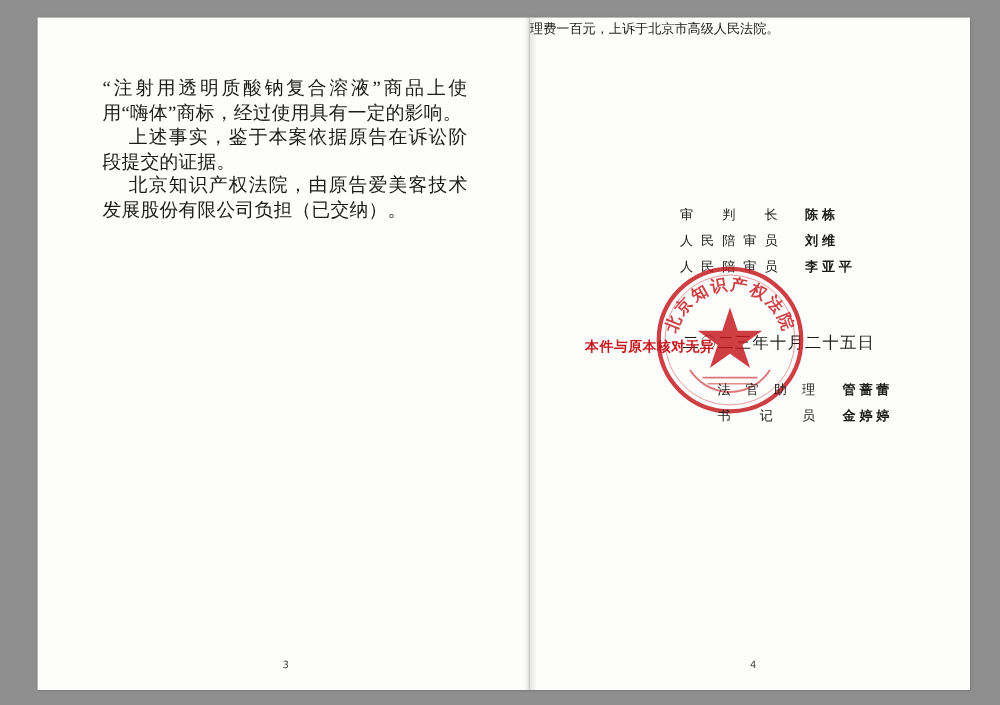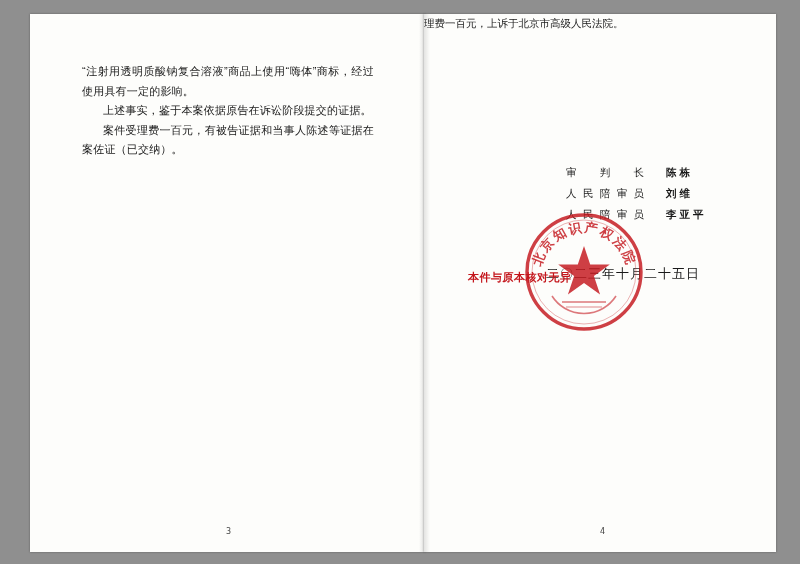--- a/index.html
+++ b/index.html
@@ -32,22 +32,22 @@
     width: 352px;
     height: 538px;
   }
   .page-inner {
     position: relative;
     width: 100%;
     height: 100%;
   }
   .body-text {
     position: absolute;
-    font-family: Liberation Sans, sans-serif;
-    font-size: 11px;
+    font-family: Liberation Serif, serif;
+    font-size: 15px;
     line-height: 19.6px;
     color: #1a1a1a;
     letter-spacing: 0.2px;
     text-align: justify;
   }
   #left-body {
     left: 52px;
     top: 48px;
     width: 292px;
   }
@@ -79,21 +79,20 @@
   }
   .sig-line {
     display: flex;
     justify-content: flex-start;
   }
   .sig-role {
     display: inline-block;
     width: 78px;
     text-align: justify;
     text-align-last: justify;
-    margin-left: 22px;
   }
   .sig-name {
     display: inline-block;
     margin-left: 22px;
     letter-spacing: 3px;
     font-weight: bold;
   }
   .date-line {
     position: absolute;
     left: 122px;
@@ -158,21 +157,21 @@
   }
 </style>
 </head>
 <body>
 
 <div class="scan" id="page-left">
   <div class="page-inner">
     <div class="body-text" id="left-body">
       <p class="para noindent">“注射用透明质酸钠复合溶液”商品上使用“嗨体”商标，经过使用具有一定的影响。</p>
       <p class="para">上述事实，鉴于本案依据原告在诉讼阶段提交的证据。</p>
-      <p class="para">案件受理费一百元，有被告证据和当事人陈述等证据在案佐证（已交纳）。</p>
+      <p class="para">北京知识产权法院，由原告爱美客技术发展股份有限公司负担（已交纳）。</p>
     </div>
     <div class="page-num" id="left-pagenum">3</div>
     <div class="edge-shadow-l"></div>
   </div>
 </div>
 
 <div class="scan" id="page-right">
   <div class="page-inner">
     <div class="edge-shadow-r"></div>
 
@@ -210,16 +209,26 @@
 
           <path d="M 30 86 A 38 38 0 0 0 94 86" fill="none" stroke="#c4161c" stroke-width="1.6" opacity="0.7"></path>
           <path d="M 40 92 L 84 92" stroke="#c4161c" stroke-width="1.4" opacity="0.7"></path>
           <path d="M 44 97 L 80 97" stroke="#c4161c" stroke-width="1.2" opacity="0.6"></path>
         </g>
       </svg>
     </div>
 
     <div class="red-note">本件与原本核对无异</div>
 
+    <div class="sig-block2">
+      <div class="sig-line">
+        <span class="sig-role">法官助理</span>
+        <span class="sig-name">管蔷蕾</span>
+      </div>
+      <div class="sig-line">
+        <span class="sig-role">书记员</span>
+        <span class="sig-name">金婷婷</span>
+      </div>
+    </div>
 
     <div class="page-num" id="right-pagenum">4</div>
   </div>
 </div>
 
 </body></html>

